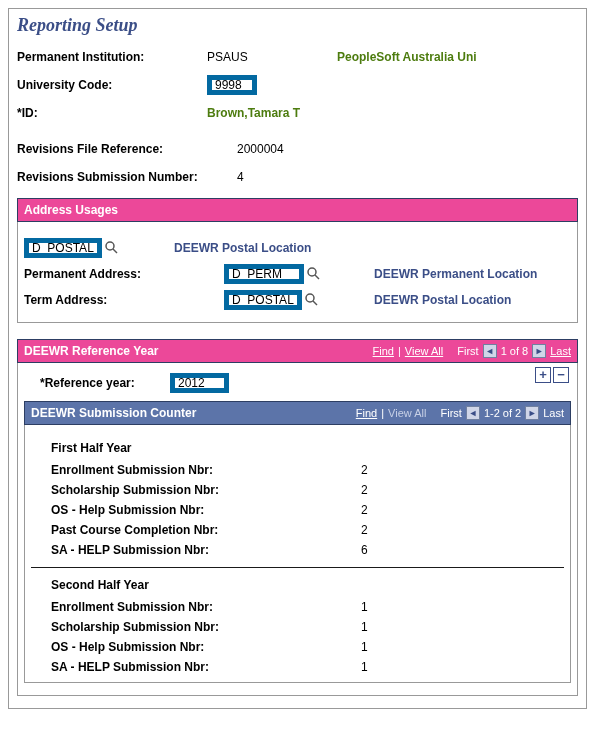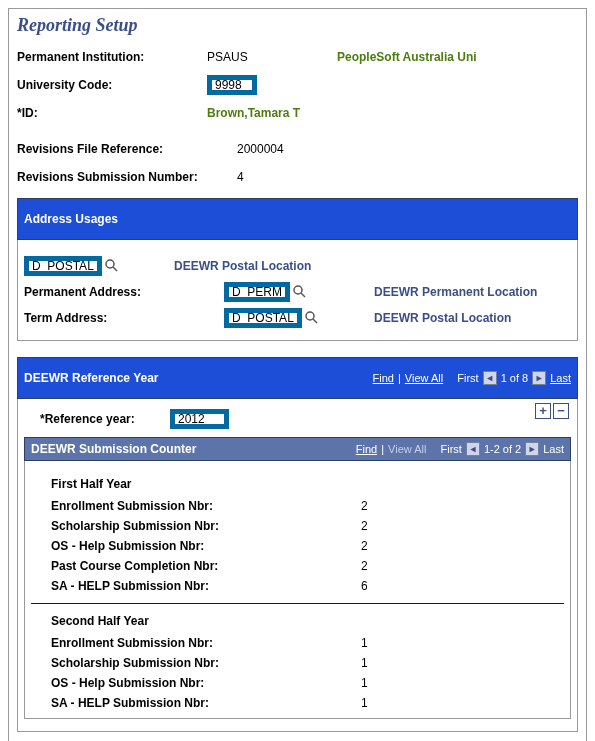--- a/index.html
+++ b/index.html
@@ -55,25 +55,25 @@
   .lookup-icon {
     display: inline-block;
     width: 16px;
     height: 16px;
     margin-left: 2px;
     vertical-align: middle;
     cursor: pointer;
   }
   .lookup-icon svg { display: block; }
   .section-bar {
-    background: #1d4ed8;
+    background: #ec4899;
     color: #fff;
     font-weight: bold;
     font-size: 12px;
-    padding: 13px 6px;
+    padding: 4px 6px;
     border: 1px solid #2d3e63;
     margin-top: 10px;
     display: flex;
     align-items: flex-start;
   }
   .section-body {
     border: 1px solid #999;
     border-top: none;
     padding: 10px 6px 6px 6px;
   }
@@ -216,21 +216,21 @@
               <circle cx="6" cy="6" r="4" fill="none" stroke="#555" stroke-width="1.5"></circle>
               <line x1="9" y1="9" x2="13" y2="13" stroke="#555" stroke-width="1.5"></line>
             </svg>
         </span>
       </div>
       <div class="addr-desc">DEEWR Postal Location</div>
     </div>
     <div class="addr-row">
       <div class="addr-label">Permanent Address:</div>
       <div class="addr-input-col">
-        <input type="text" style="width: 66px;" value="D_PERM">
+        <input type="text" style="width: 80px;" value="D_PERM">
         <span class="lookup-icon">
           <svg width="16" height="16" viewBox="0 0 16 16">
               <circle cx="6" cy="6" r="4" fill="none" stroke="#555" stroke-width="1.5"></circle>
               <line x1="9" y1="9" x2="13" y2="13" stroke="#555" stroke-width="1.5"></line>
             </svg>
         </span>
       </div>
       <div class="addr-desc">DEEWR Permanent Location</div>
     </div>
     <div class="addr-row">

